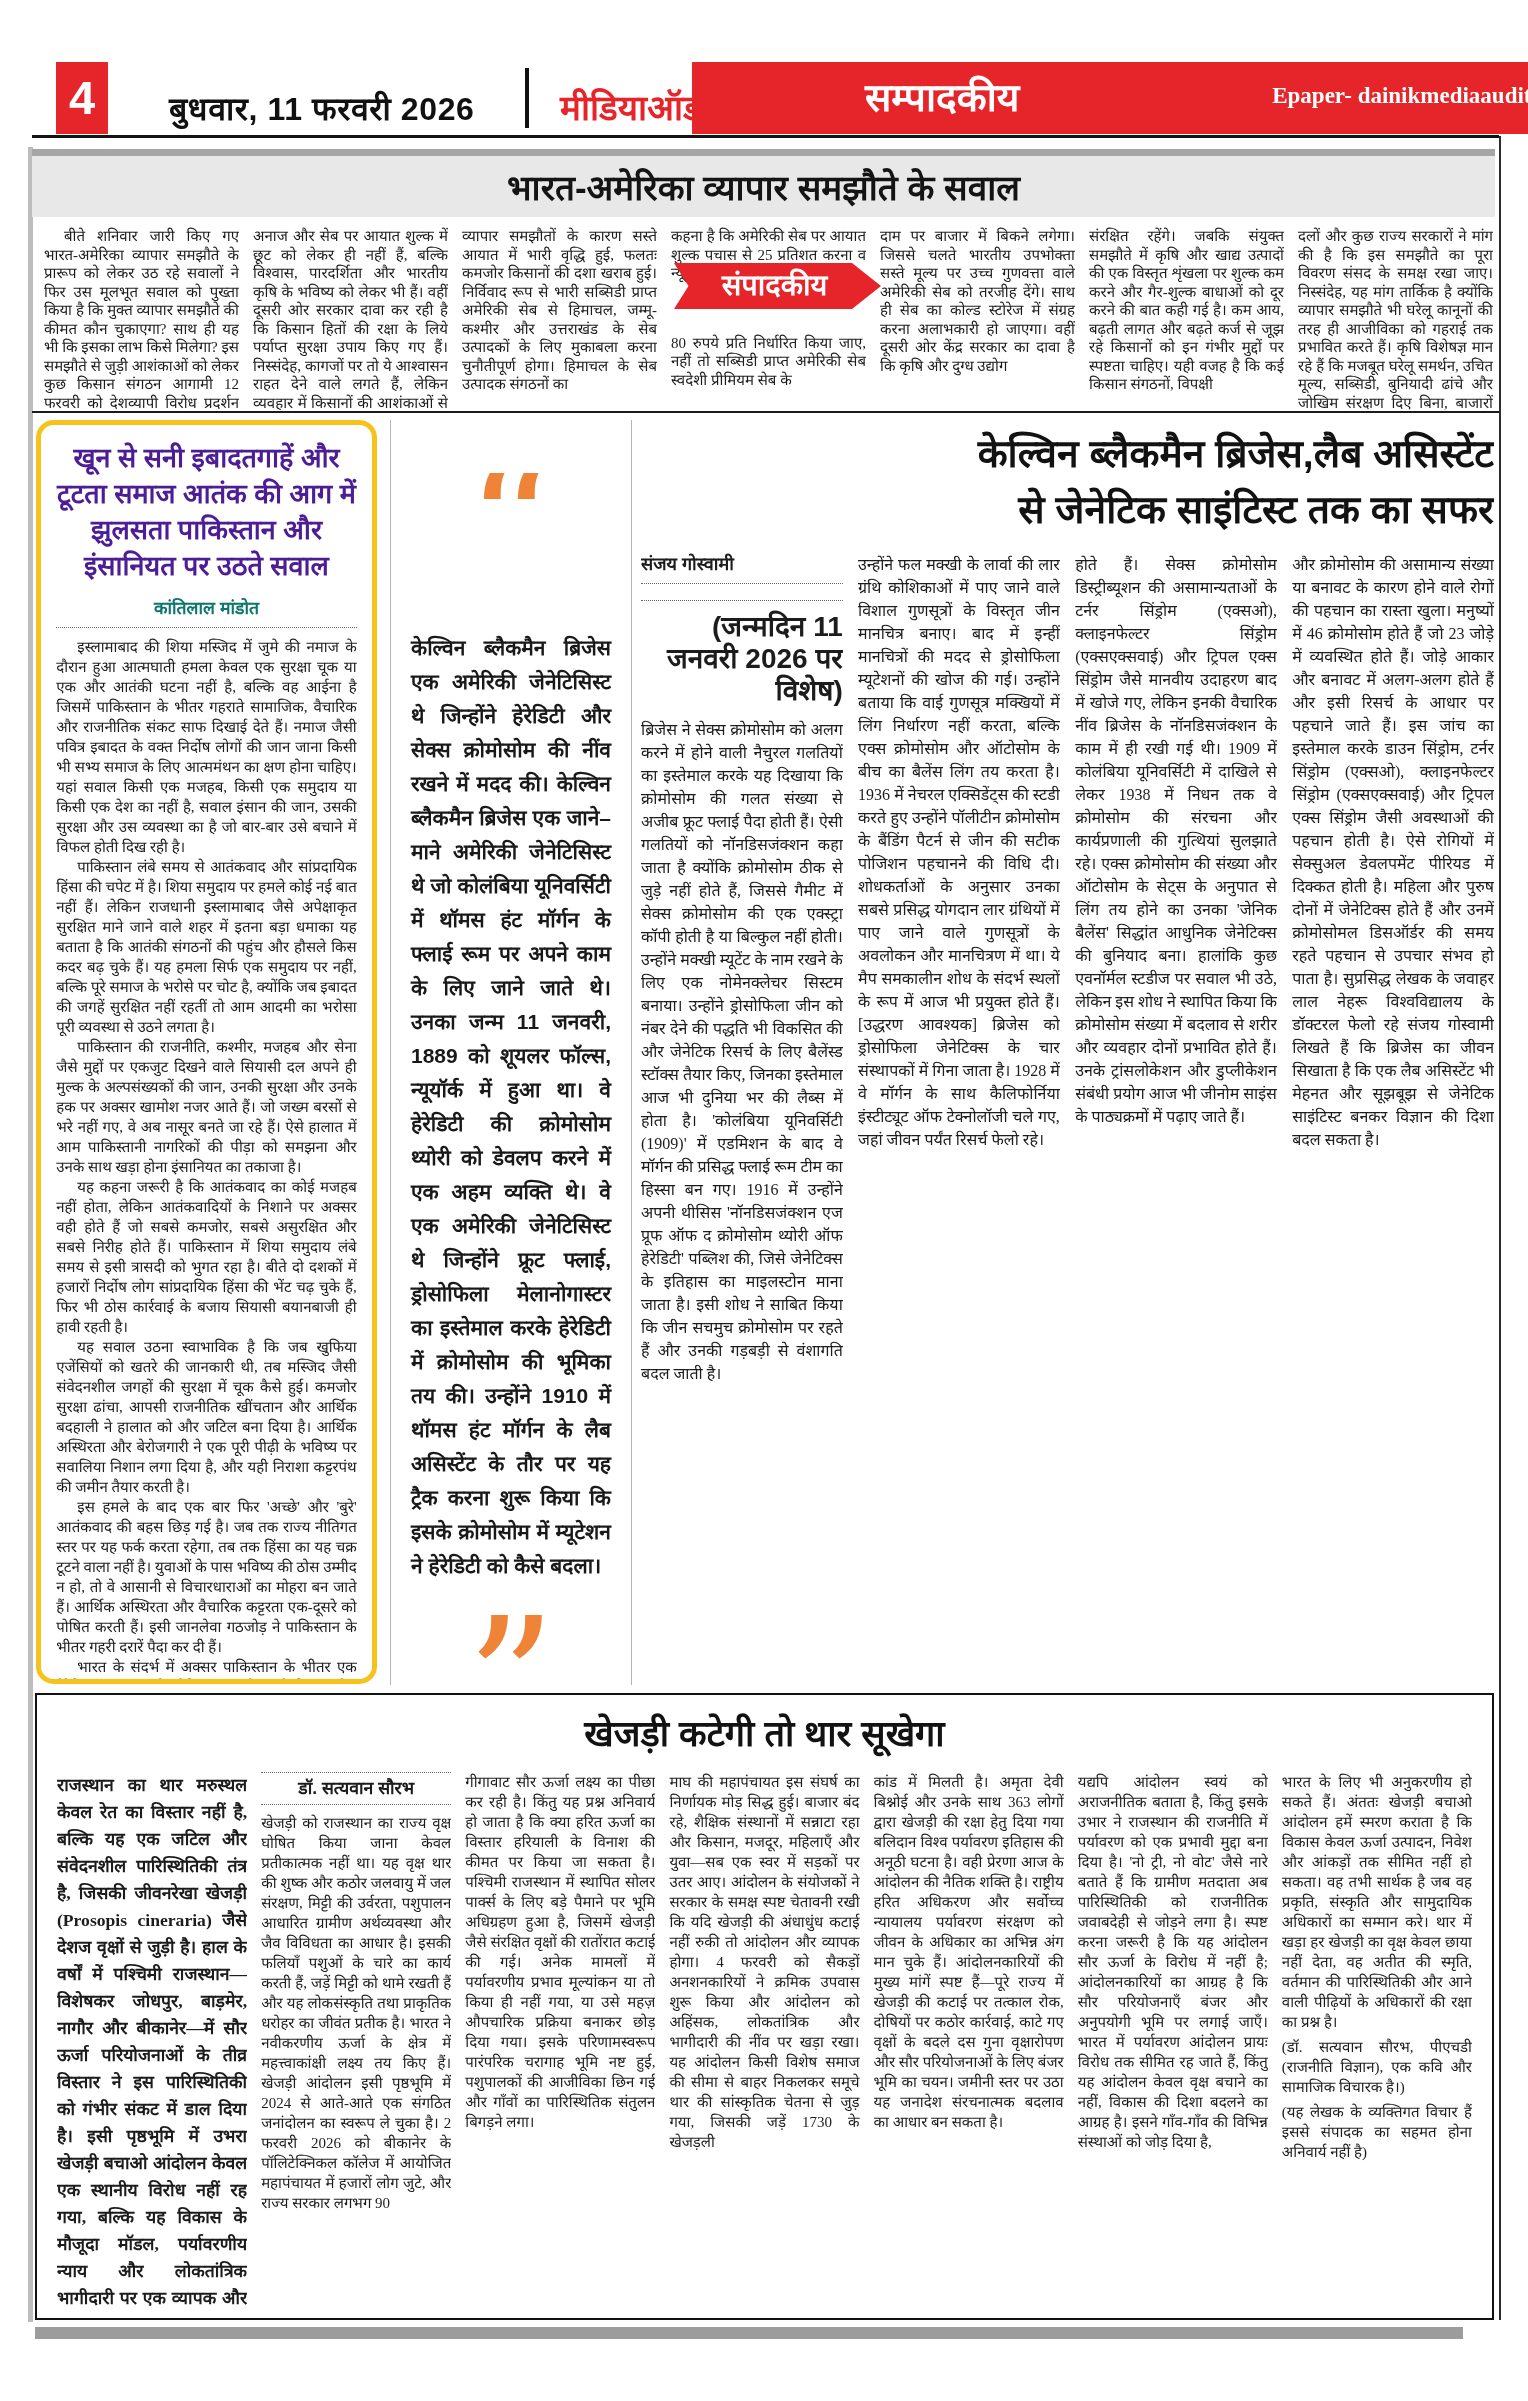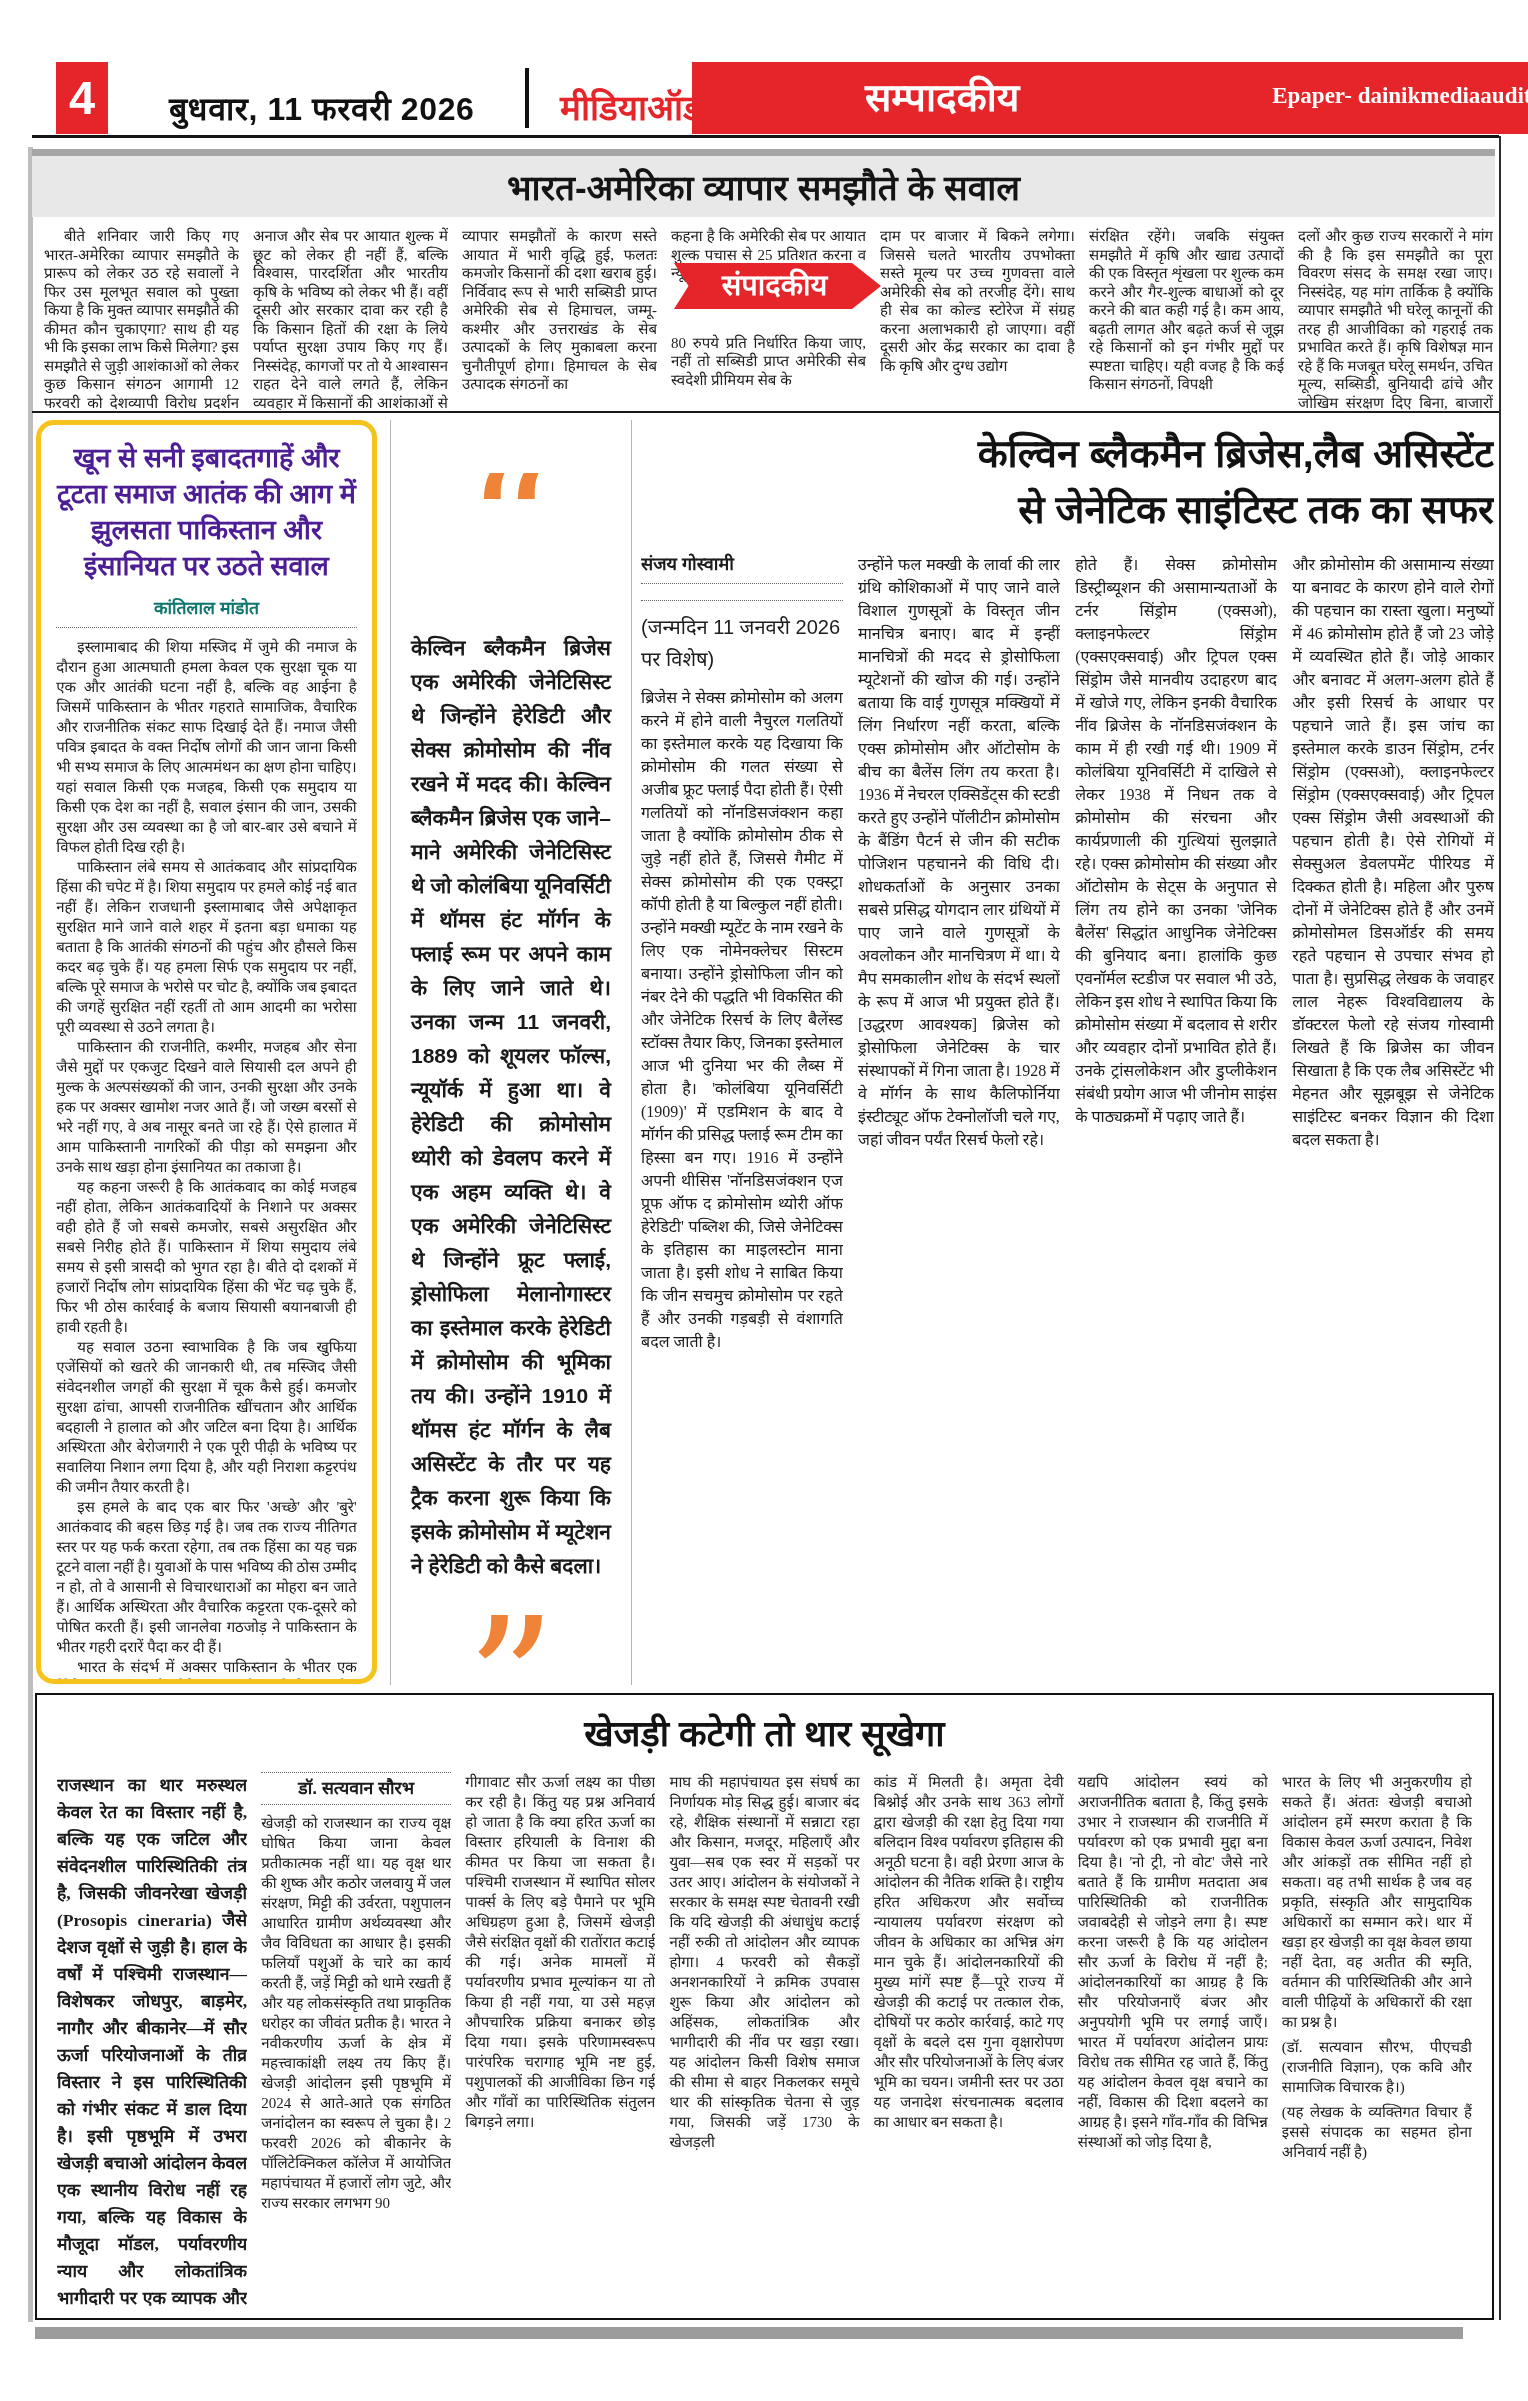--- a/index.html
+++ b/index.html
@@ -60,21 +60,21 @@
             text-align:center; font-family:"DejaVu Serif", serif; margin-top:23.5px;}
   .q-text{ margin-top:35px; font-size:21px; line-height:34px; font-weight:bold;
            text-align:justify; color:#191919; }
 
   
   .sci{ left:641px; top:426px; width:853px; height:1259px; overflow:hidden; }
   .sci-headline{ text-align:right; font-size:39px; line-height:56px; font-weight:bold; color:#121212; }
   .sci-cols{ display:flex; gap:15.3px; margin-top:15.3px; height:1111px; overflow:hidden; }
   .s-col{ flex:1; font-size:16px; line-height:23px; text-align:justify; overflow:hidden; }
   .sci-byline{ font-size:18px; font-weight:bold; padding-bottom:7px; }
-  .sci-note{ text-align:left; font-size:20px; line-height:32px; font-weight:normal;
+  .sci-note{ text-align:right; font-size:28px; line-height:32px; font-weight:bold;
              padding-top:10.6px; margin-top:15.3px; border-top:1.8px dotted #666; margin-bottom:10.6px; }
 
   
   .khejri-box{ left:35px; top:1693px; width:1459px; height:627px; border:2.9px solid #111;
                background:#fff; padding:9.4px 20px 8.2px 20px; overflow:hidden; }
   .khejri-headline{ text-align:center; font-size:36px; font-weight:bold; color:#121212; margin-top:3.5px; }
   .khejri-cols{ display:flex; gap:14px; margin-top:15.3px; height:538px; overflow:hidden; }
   .k-col{ flex:1; font-size:15px; line-height:20px; text-align:justify; overflow:hidden; }
   .k-intro{ font-size:17.6px; line-height:27px; font-weight:bold; text-align:justify; }
   .k-byline{ text-align:center; font-size:17.6px; font-weight:bold; border-top:1.8px dotted #666;

